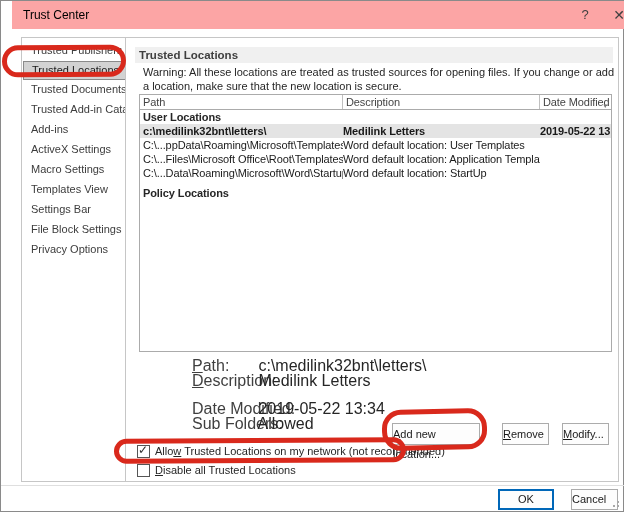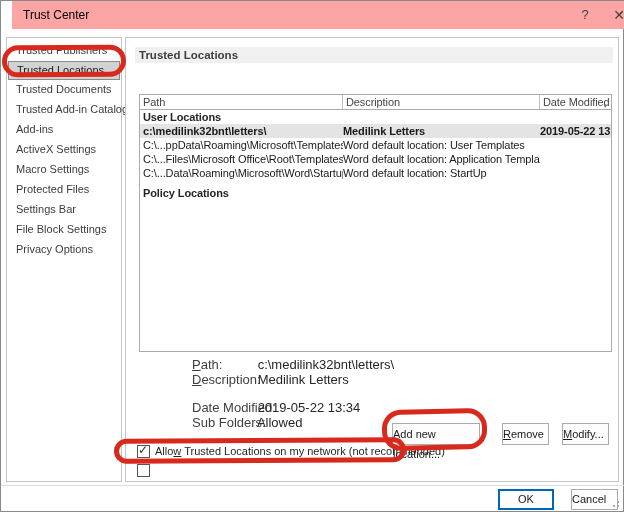--- a/index.html
+++ b/index.html
@@ -8,21 +8,21 @@
   .dialog { position:relative; width:624px; height:512px; background:#fff; border:1px solid #8a8a8a; }
 
   
   .titlebar { position:absolute; left:11px; top:0; width:100%; height:28px; background:#fca5a5; }
   .title { position:absolute; left:11px; top:7px; font-size:12px; color:#000; }
   .cap-btn { position:absolute; top:5px; width:20px; height:18px; text-align:center; line-height:18px; font-size:13px; color:#404040; }
   .help-btn { left:563px; }
   .close-btn { left:597px; font-size:14px; }
 
   
-  .sidebar { position:absolute; left:5px; top:36px; width:116px; height:445px; border:1px solid #c6c6c6; background:#fff; padding-top:3px; }
+  .sidebar { position:absolute; left:20px; top:36px; width:116px; height:445px; border:1px solid #c6c6c6; background:#fff; padding-top:3px; }
   .side-item { height:20px; line-height:19px; padding-left:9px; font-size:11px; color:#3c3c3c; white-space:nowrap; }
   .side-item.selected { background:#d2d2d2; border:1px solid #8a8a8a; margin:0 1px; height:19px; line-height:17px; padding-left:8px; color:#1a1a1a; }
 
   
   .main { position:absolute; left:124px; top:36px; width:494px; height:445px; border:1px solid #c6c6c6; background:#fff; }
   .section-header { position:absolute; left:9px; top:9px; width:478px; height:16px; background:#f0f0f0; font-size:11.5px; font-weight:bold; color:#3f3f3f; line-height:16px; padding-left:4px; }
   .warning { position:absolute; left:17px; top:27px; width:472px; font-size:11px; line-height:14px; color:#262626; }
 
   
   .loc-table { position:absolute; left:13px; top:56px; width:473px; height:258px; border:1px solid #ababab; background:#fff; font-size:11px; letter-spacing:-0.1px; }
@@ -32,21 +32,21 @@
   .sort-arrow { position:absolute; right:3px; top:4px; font-size:6px; color:#777; }
   .trow { display:flex; height:14px; line-height:14px; white-space:nowrap; }
   .trow .c-path { width:203px; padding-left:3px; overflow:hidden; }
   .trow .c-desc { width:197px; overflow:hidden; }
   .trow .c-date { width:71px; text-align:right; padding-right:3px; overflow:hidden; }
   .group-row { height:14px; line-height:14px; font-weight:bold; color:#262626; padding-left:3px; }
   .trow.selected { background:#e4e4e4; font-weight:bold; }
   .spacer6 { height:6px; }
 
   
-  .detail-line { position:absolute; font-size:13px; color:#262626; white-space:nowrap;padding-left:40px; }
+  .detail-line { position:absolute; font-size:16px; color:#262626; white-space:nowrap;padding-left:40px; }
   .detail-label { display:inline-block; width:62px; color:#3f3f3f; }
   .d1 { left:26px; top:319px; } .d2 { left:26px; top:334px; }
   .d3 { left:26px; top:362px; } .d4 { left:26px; top:377px; }
 
   
   .btn { position:absolute; height:22px; background:#fdfdfd; border:1px solid #ababab; font-size:11px; color:#1a1a1a; text-align:left; line-height:20px; font-family:"Liberation Sans", sans-serif; }
   .add-btn { left:266px; top:385px; width:88px; }
   .remove-btn { left:376px; top:385px; width:47px; }
   .modify-btn { left:436px; top:385px; width:47px; }
 
@@ -83,28 +83,29 @@
   </div>
 
   <div class="sidebar">
     <div class="side-item">Trusted Publishers</div>
     <div class="side-item selected">Trusted Locations</div>
     <div class="side-item">Trusted Documents</div>
     <div class="side-item">Trusted Add-in Catalogs</div>
     <div class="side-item">Add-ins</div>
     <div class="side-item">ActiveX Settings</div>
     <div class="side-item">Macro Settings</div>
-    <div class="side-item">Protected Files</div>
+    <div class="side-item">Templates View</div>
     <div class="side-item">Settings Bar</div>
     <div class="side-item">File Block Settings</div>
     <div class="side-item">Privacy Options</div>
   </div>
 
   <div class="main">
     <div class="section-header">Trusted Locations</div>
+    <div class="warning">Warning: All these locations are treated as trusted sources for opening files.  If you change or add a location, make sure that the new location is secure.</div>
 
     <div class="loc-table">
       <div class="thead">
         <div class="th th-path">Path</div>
         <div class="th th-desc">Description</div>
         <div class="th th-date">
           <span>Date Modified</span>
           <span class="sort-arrow">▼</span>
         </div>
       </div>
@@ -151,21 +152,21 @@
     </div>
 
     <div class="btn add-btn"><u>A</u>dd new location...</div>
     <div class="btn remove-btn"><u>R</u>emove</div>
     <div class="btn modify-btn"><u>M</u>odify...</div>
 
     <div class="check-row cr1">
       <span class="checkbox checked"><span class="tick">✓</span></span><span>Allo<u>w</u> Trusted Locations on my network (not recommended)</span>
     </div>
     <div class="check-row cr2">
-      <span class="checkbox"></span>
+      <span class="checkbox"></span><span><u>D</u>isable all Trusted Locations</span>
     </div>
   </div>
 
   <div class="footer-sep"></div>
   <div class="ok-btn">OK</div>
   <div class="cancel-btn">Cancel</div>
   <div class="grip"></div>
 
   <div class="annot annot-sidebar"></div>
   <div class="annot annot-addbtn"></div>

